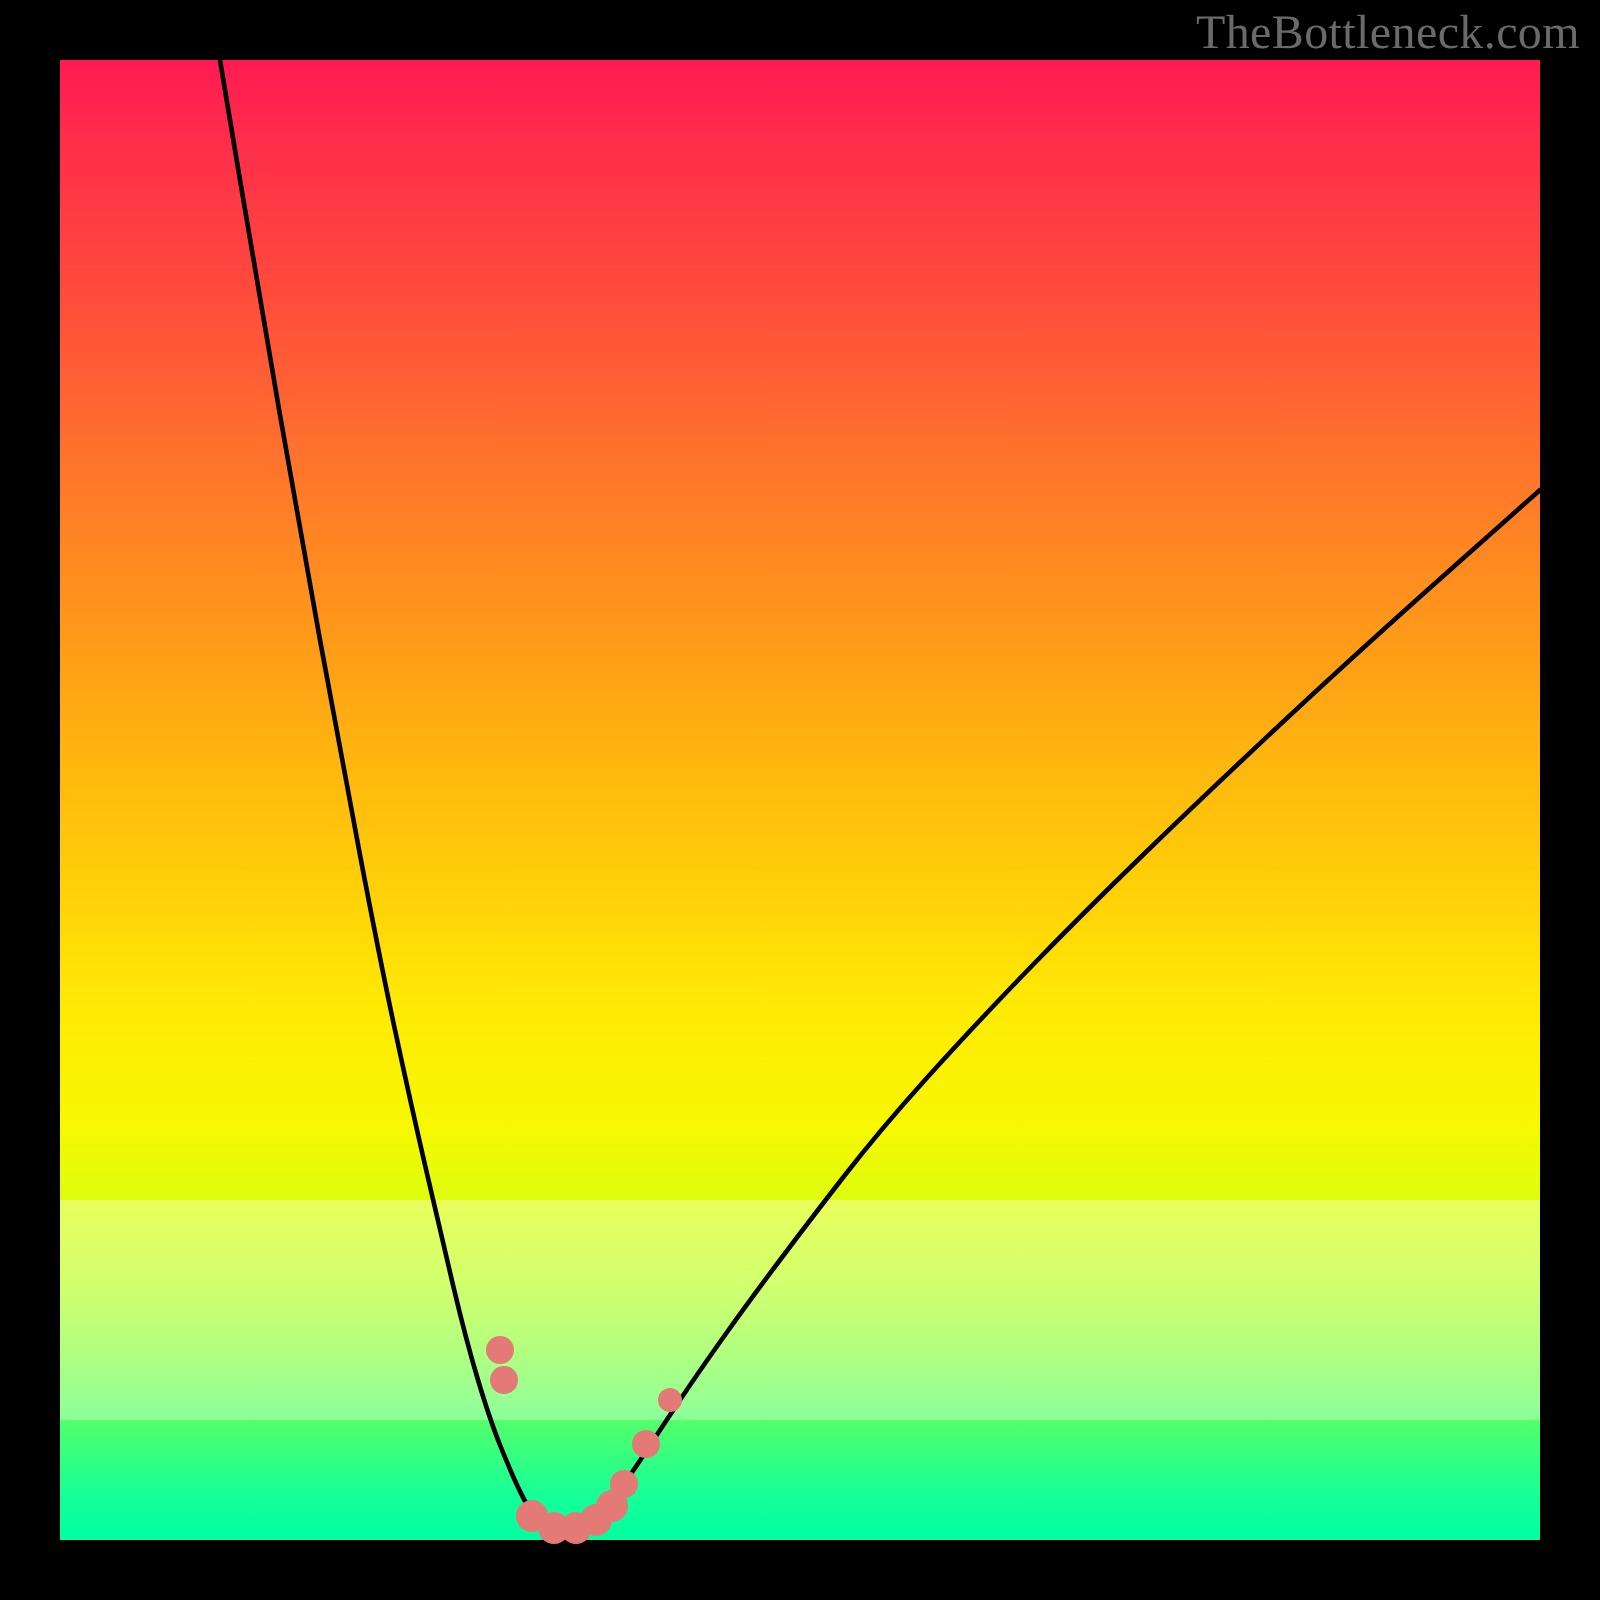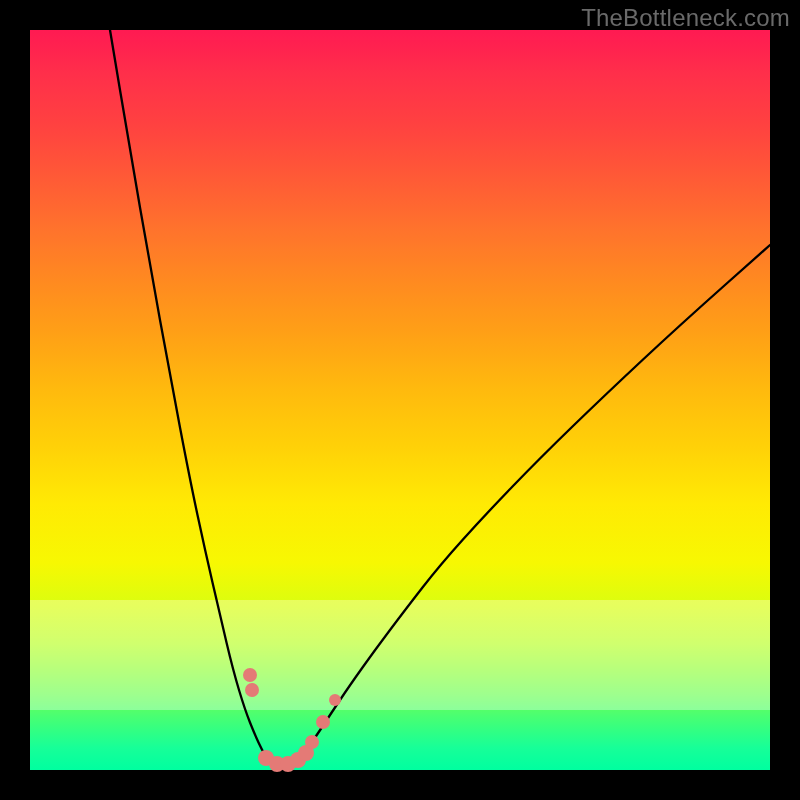--- a/index.html
+++ b/index.html
@@ -19,20 +19,21 @@
   }
   .watermark {
     position: absolute;
     top: 4px;
     right: 10px;
     color: #6a6a6a;
     font-size: 24px;
     font-weight: 400;
     letter-spacing: 0.2px;
     white-space: nowrap;
+    font-family: Liberation Serif, serif;
   }
   .plot {
     position: absolute;
     left: 30px;
     top: 30px;
     width: 740px;
     height: 740px;
   }
   .gradient {
     position: absolute;

